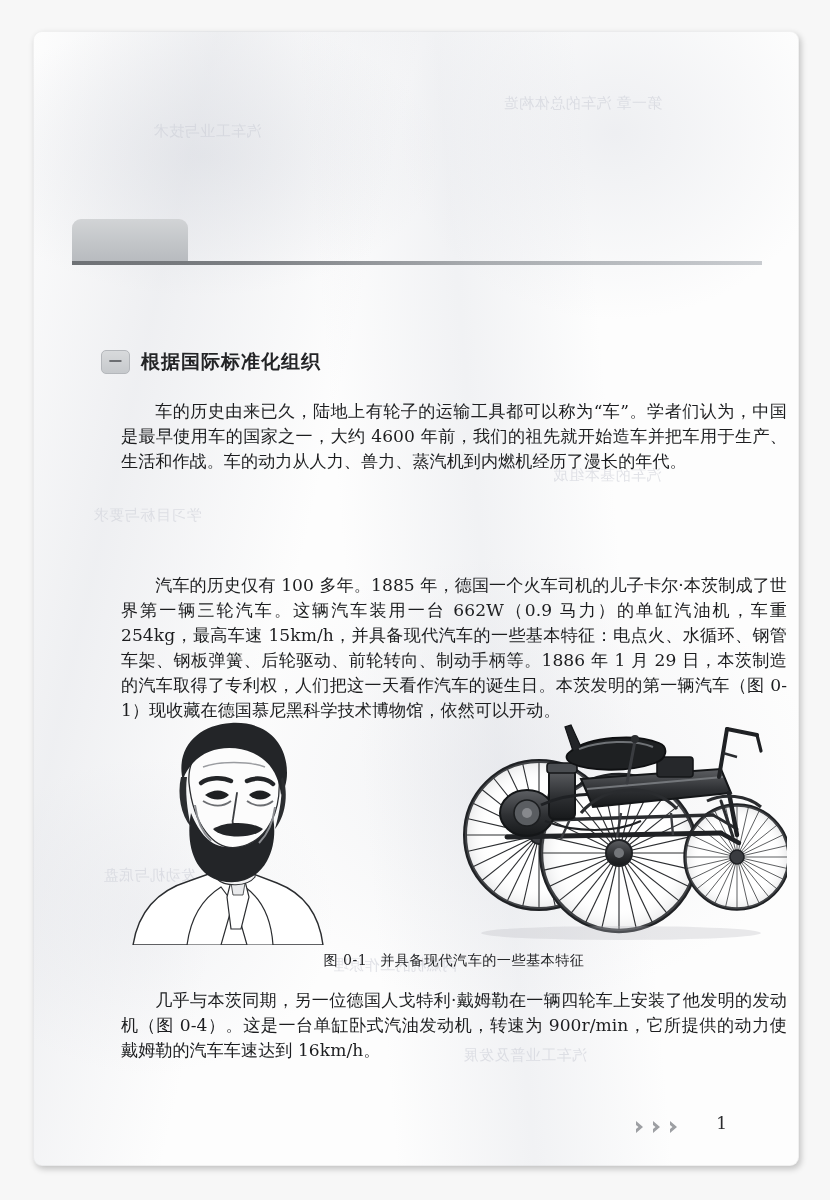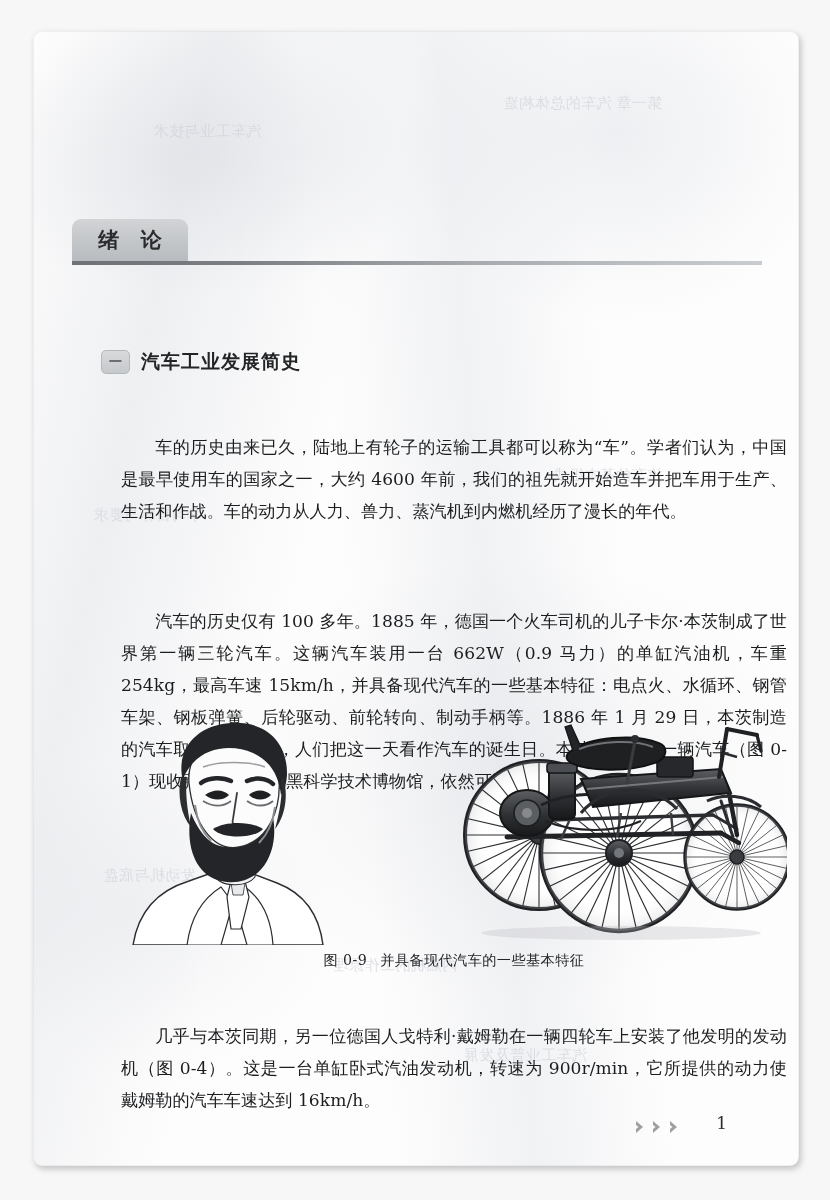--- a/index.html
+++ b/index.html
@@ -126,26 +126,25 @@
     letter-spacing: 1px;
   }
 
   
   .body-block {
     position: absolute;
     left: 88px;
     width: 666px;
     font-family: "DejaVu Serif", "Liberation Serif", serif;
     font-size: 17.1px;
-    line-height: 32px;
+    line-height: 25px;
     color: #1c1d1f;
     text-align: justify;
     text-justify: inter-ideograph;
     letter-spacing: 0.05px;
-    margin-top: 32px;
   }
   .para {
     margin: 0;
     text-indent: 2em;
     text-align: justify;
   }
 
   #para-1 { top: 368px; }
   #para-2 { top: 441px; }
   #para-3 { top: 542px; }
@@ -209,27 +208,26 @@
   <div class="showthrough" style="left:60px; top:470px;">学习目标与要求</div>
   <div class="showthrough" style="left:520px; top:430px;">汽车的基本组成</div>
   <div class="showthrough" style="left:70px; top:830px;">发动机与底盘</div>
   <div class="showthrough" style="left:300px; top:920px;">内燃机的工作原理</div>
   <div class="showthrough" style="left:430px; top:1010px;">汽车工业普及发展</div>
 
   <div class="scan-noise"></div>
 
   <div id="chapter-head">
     <div id="chapter-title-box"></div>
-    <div id="chapter-title-text">绪 论</div>
     <div id="chapter-rule"></div>
   </div>
 
   <div id="section-heading">
     <div id="section-number-badge">一</div>
-    <div id="section-heading-text">汽车工业发展简史</div>
+    <div id="section-heading-text">根据国际标准化组织</div>
   </div>
 
   <div class="body-block" id="para-1">
     <p class="para">车的历史由来已久，陆地上有轮子的运输工具都可以称为“车”。学者们认为，中国是最早使用车的国家之一，大约 4600 年前，我们的祖先就开始造车并把车用于生产、生活和作战。车的动力从人力、兽力、蒸汽机到内燃机经历了漫长的年代。</p>
   </div>
   <div class="body-block" id="para-3">
     <p class="para">汽车的历史仅有 100 多年。1885 年，德国一个火车司机的儿子卡尔·本茨制成了世界第一辆三轮汽车。这辆汽车装用一台 662W（0.9 马力）的单缸汽油机，车重 254kg，最高车速 15km/h，并具备现代汽车的一些基本特征：电点火、水循环、钢管车架、钢板弹簧、后轮驱动、前轮转向、制动手柄等。1886 年 1 月 29 日，本茨制造的汽车取得了专利权，人们把这一天看作汽车的诞生日。本茨发明的第一辆汽车（图 0-1）现收藏在德国慕尼黑科学技术博物馆，依然可以开动。</p>
   </div>
 
   <div id="figure-block">
@@ -392,21 +390,21 @@
           <path d="M206 66 L214 24" stroke="#3a3c40" stroke-width="3" stroke-linecap="round"></path>
           <circle cx="214" cy="22" r="4" fill="#2a2c2f"></circle>
 
           <path d="M160 96 C186 66 232 66 256 92" stroke="#2a2c2f" stroke-width="3.2" fill="none"></path>
 
           <ellipse cx="200" cy="216" rx="140" ry="7" fill="#b9bbbf" opacity="0.30"></ellipse>
         </g>
       </svg>
     </div>
     <div id="figure-caption">
-      <span>图 0-9</span><span class="cap-sep"></span><span>并具备现代汽车的一些基本特征</span>
+      <span>图 0-1</span><span class="cap-sep"></span><span>并具备现代汽车的一些基本特征</span>
     </div>
   </div>
 
   <div class="body-block" id="para-4">
     <p class="para">几乎与本茨同期，另一位德国人戈特利·戴姆勒在一辆四轮车上安装了他发明的发动机（图 0-4）。这是一台单缸卧式汽油发动机，转速为 900r/min，它所提供的动力使戴姆勒的汽车车速达到 16km/h。</p>
   </div>
 
   <div id="page-footer">
     <div id="footer-chevrons">
       <svg width="16" height="16" viewBox="0 0 16 16" aria-hidden="true">

